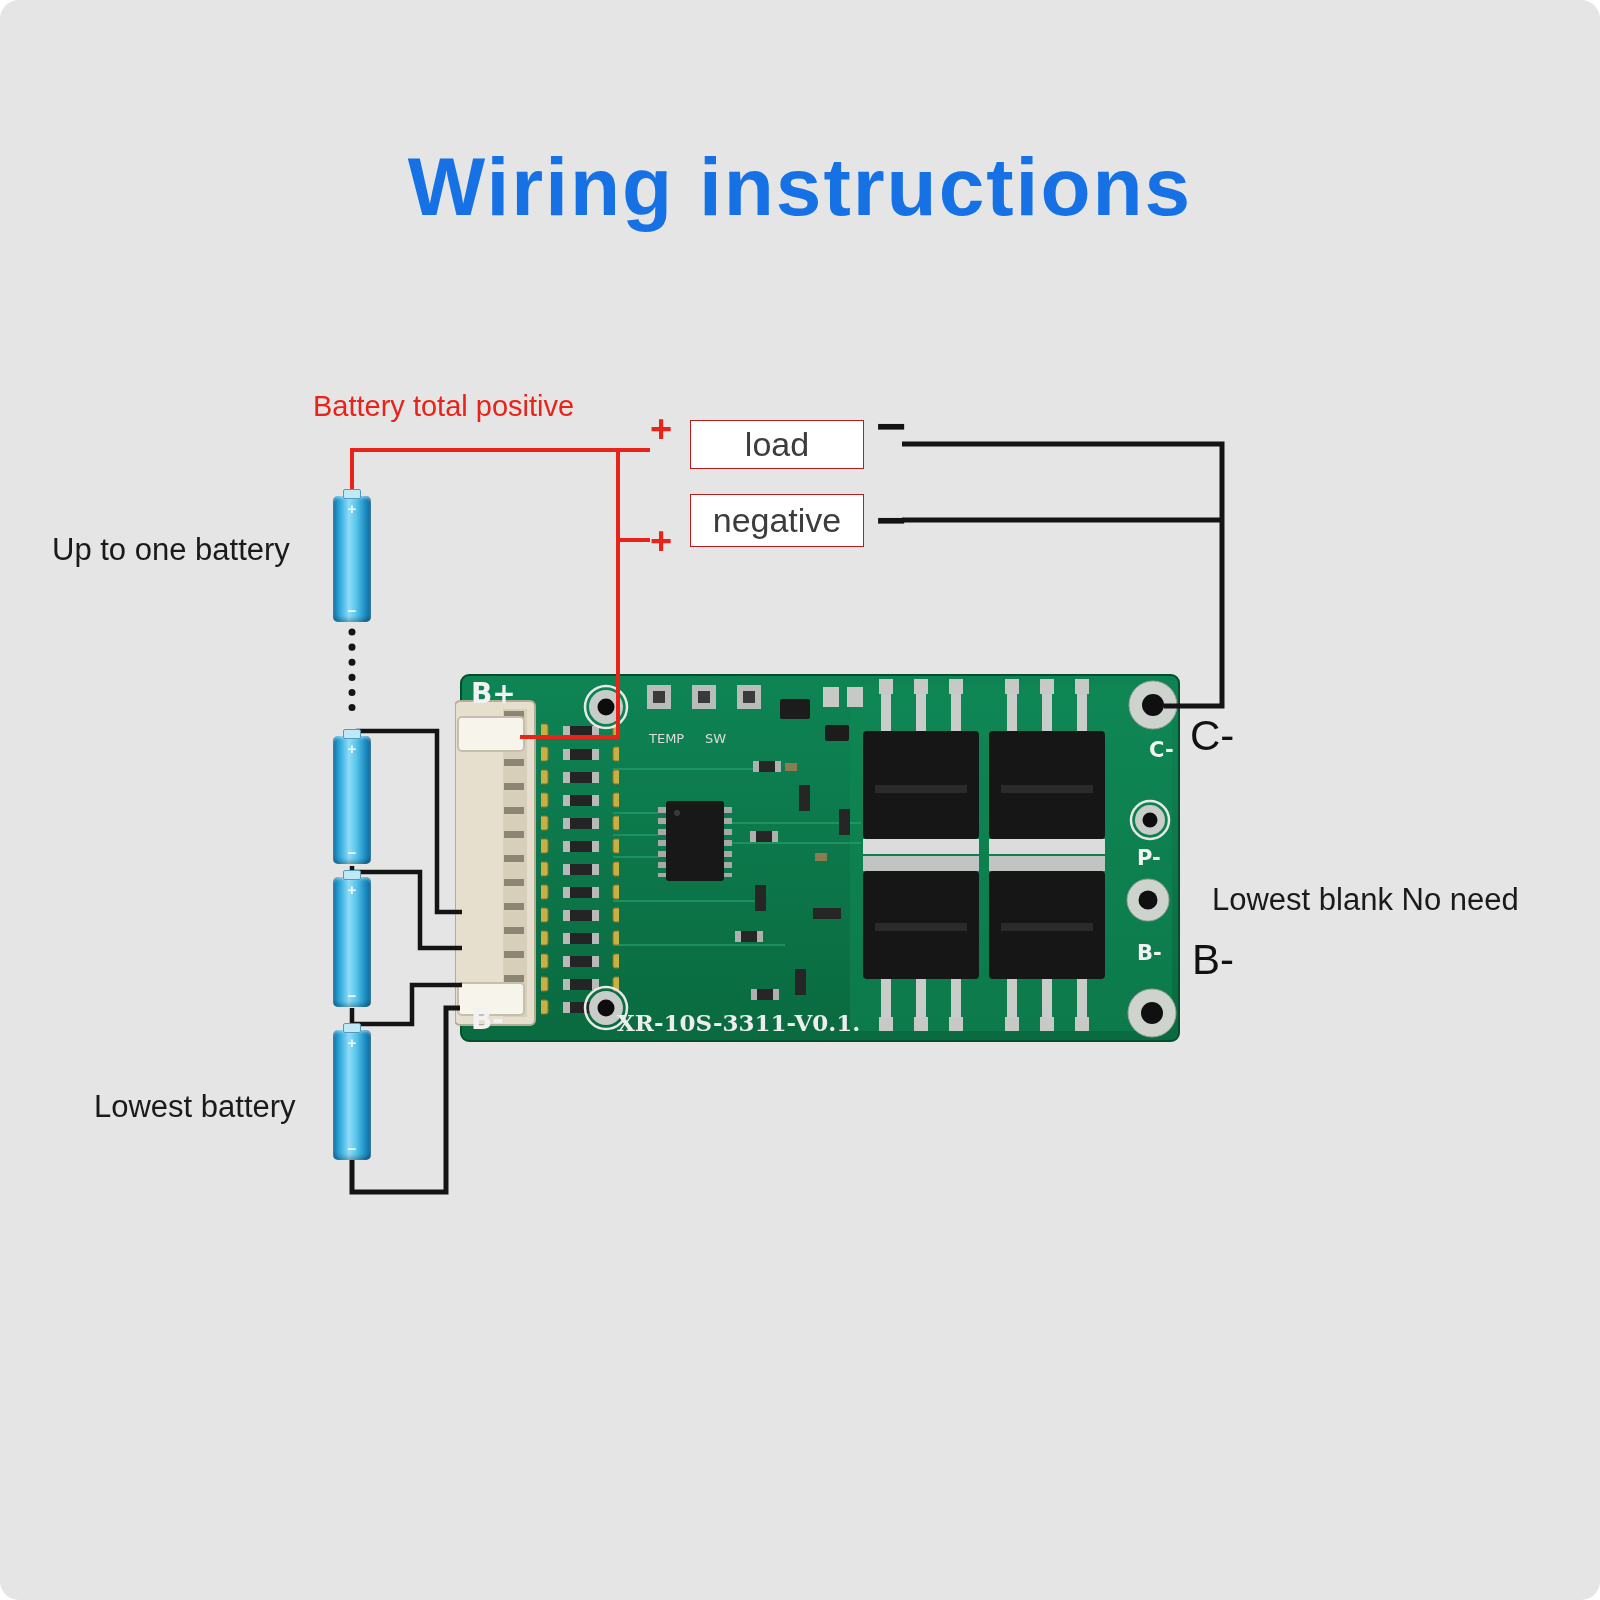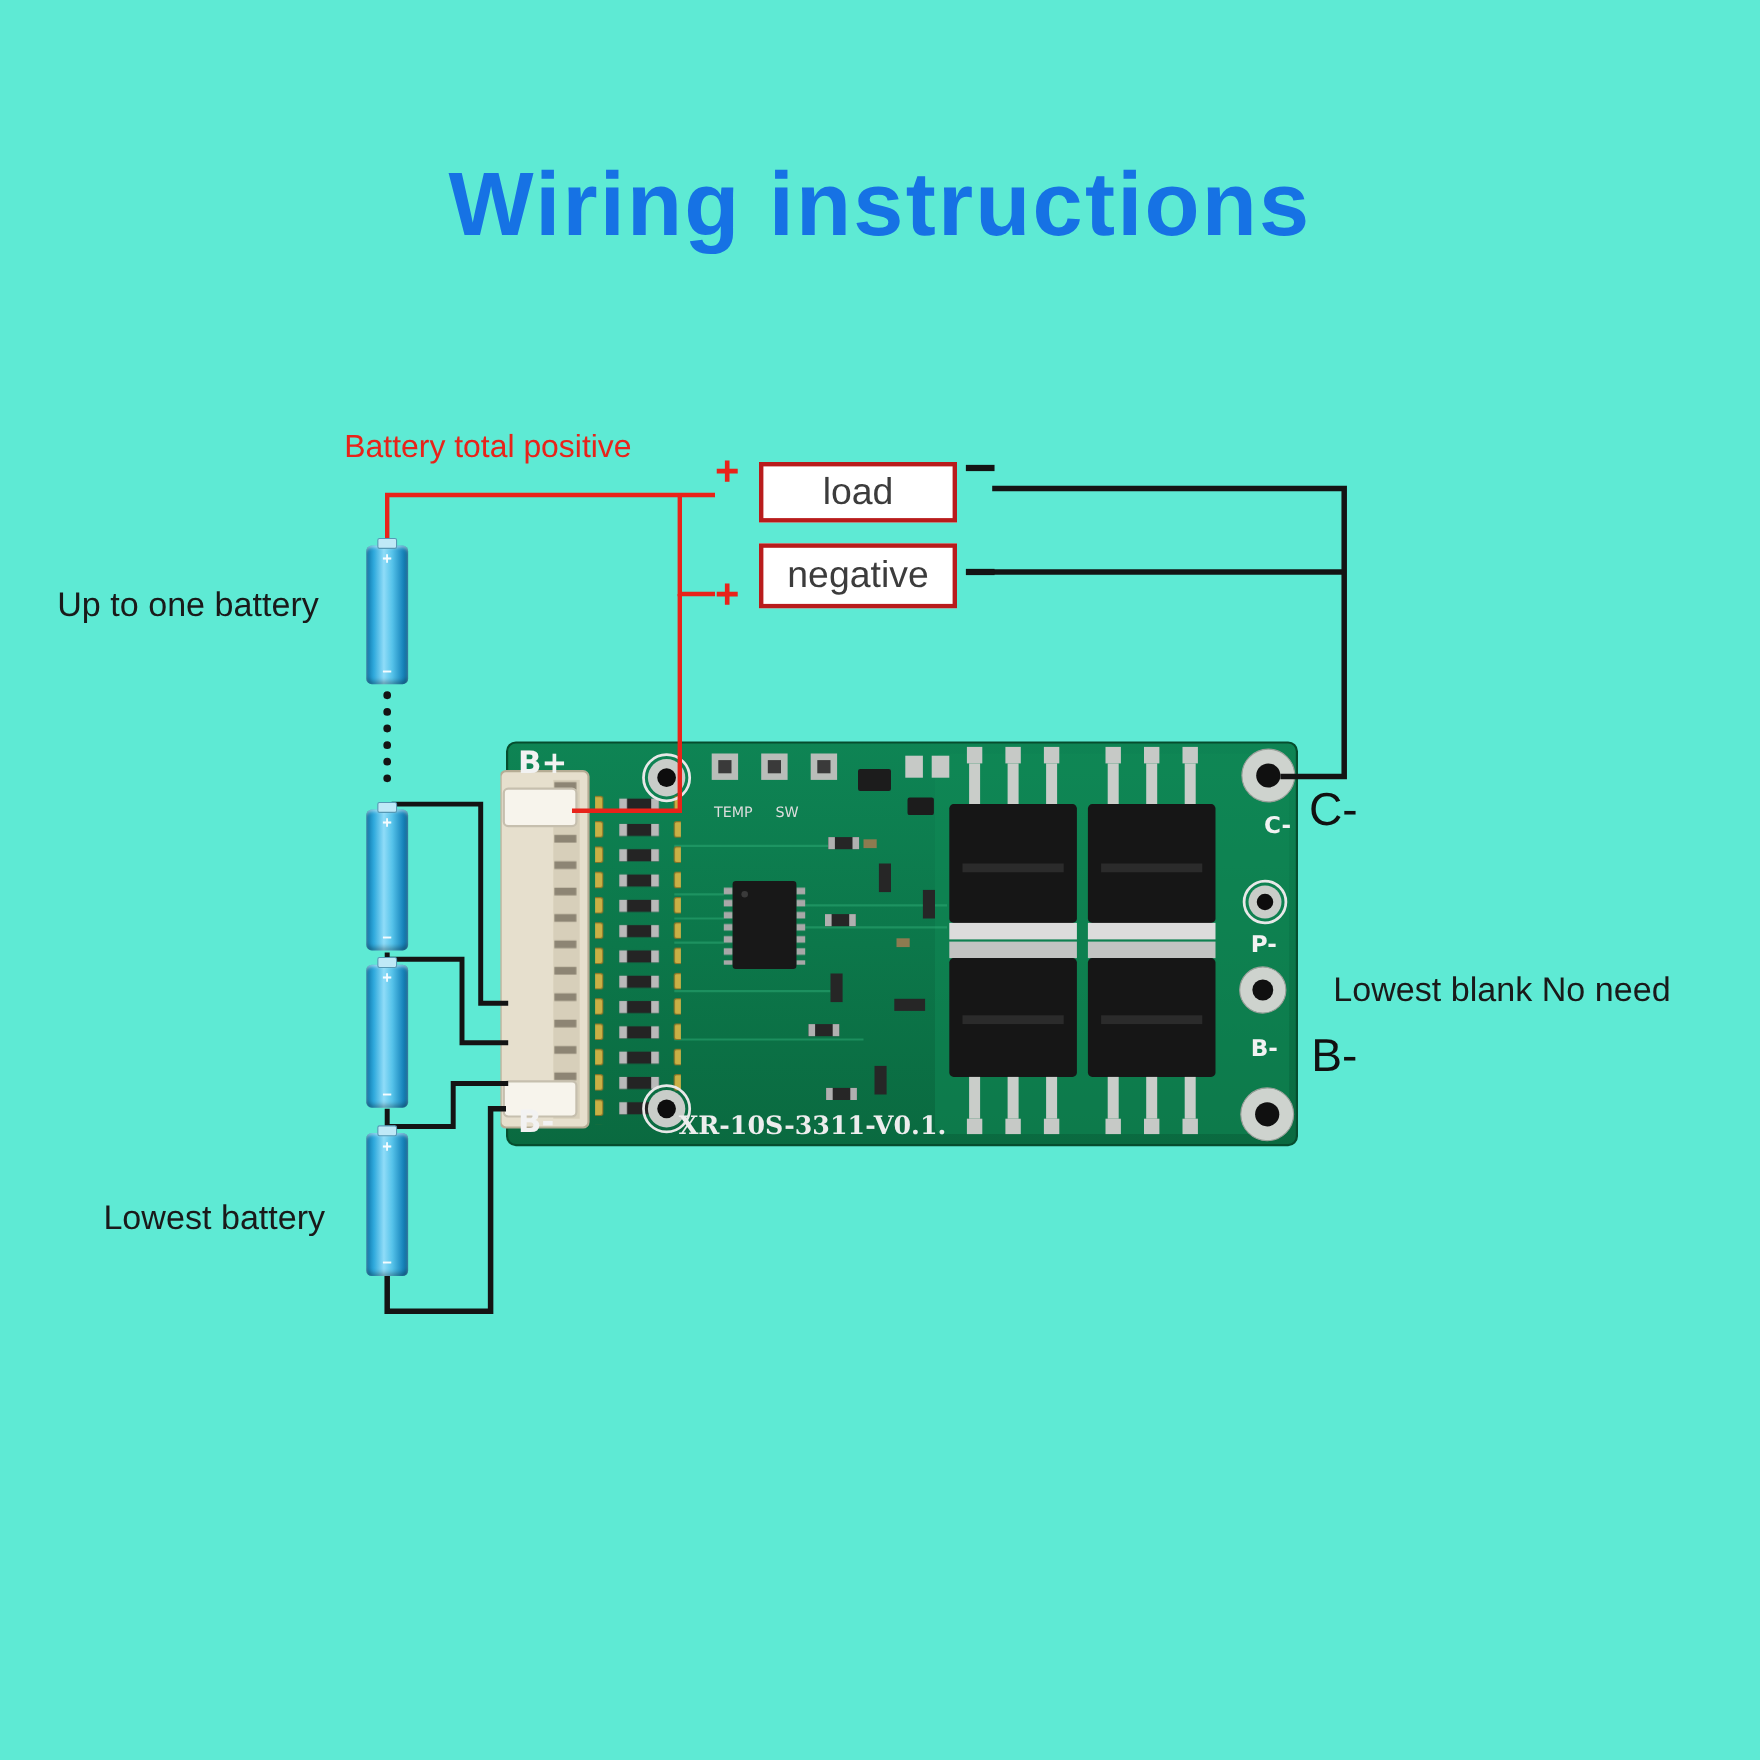--- a/index.html
+++ b/index.html
@@ -1,31 +1,31 @@
 <!DOCTYPE html>
 <html><head>
 <meta charset="utf-8">
 <style>
   html,body{margin:0;padding:0;background:#fff;}
-  .canvas{position:relative;width:1600px;height:1600px;background:#5eead4;overflow:hidden;
-          font-family:"Liberation Sans", sans-serif;color:#1a1a1a;}
+  .canvas{position:relative;width:1600px;height:1600px;background:#e5e5e5;overflow:hidden;
+          font-family:"Liberation Sans", sans-serif;color:#1a1a1a;border-radius:19px;}
   .abs{position:absolute;}
   .title{position:absolute;top:140px;left:50%;transform:translateX(-50%);margin:0;
          font-size:82px;font-weight:700;letter-spacing:2px;color:#1672e4;white-space:nowrap;z-index:6;}
   .lbl{position:absolute;white-space:nowrap;z-index:6;}
   .red{color:#e8231a;}
   #lbl-pos{left:313px;top:390px;font-size:29px;font-weight:400;}
   #lbl-method{left:803px;top:598px;transform:translateX(-50%);font-size:48px;font-weight:700;}
   #lbl-up{left:52px;top:532px;font-size:31px;}
   #lbl-low{left:94px;top:1089px;font-size:31px;}
   #lbl-neg{left:775px;top:1222px;transform:translateX(-50%);font-size:37px;font-weight:700;color:#222;}
   #lbl-c{left:1190px;top:712px;font-size:42px;color:#111;}
   #lbl-leave{left:1212px;top:882px;font-size:31px;}
   #lbl-b{left:1192px;top:936px;font-size:42px;color:#111;}
-  .iobox{position:absolute;left:690px;width:172px;background:#fff;border:4px solid #b91c1c;
+  .iobox{position:absolute;left:690px;width:172px;background:#fff;border:1px solid #b91c1c;
          display:flex;align-items:center;justify-content:center;font-size:34px;color:#3c3c3c;z-index:5;}
   #load-box{top:420px;height:47px;}
   #charger-box{top:494px;height:51px;}
   .sign{position:absolute;z-index:6;font-weight:700;line-height:1;}
   .sign.plus{color:#e8231a;font-size:38px;}
   .sign.minus{color:#141414;font-size:52px;}
   #plus-load{left:650px;top:410px;}
   #minus-load{left:876px;top:400px;}
   #plus-charger{left:650px;top:522px;}
   #minus-charger{left:876px;top:494px;}

